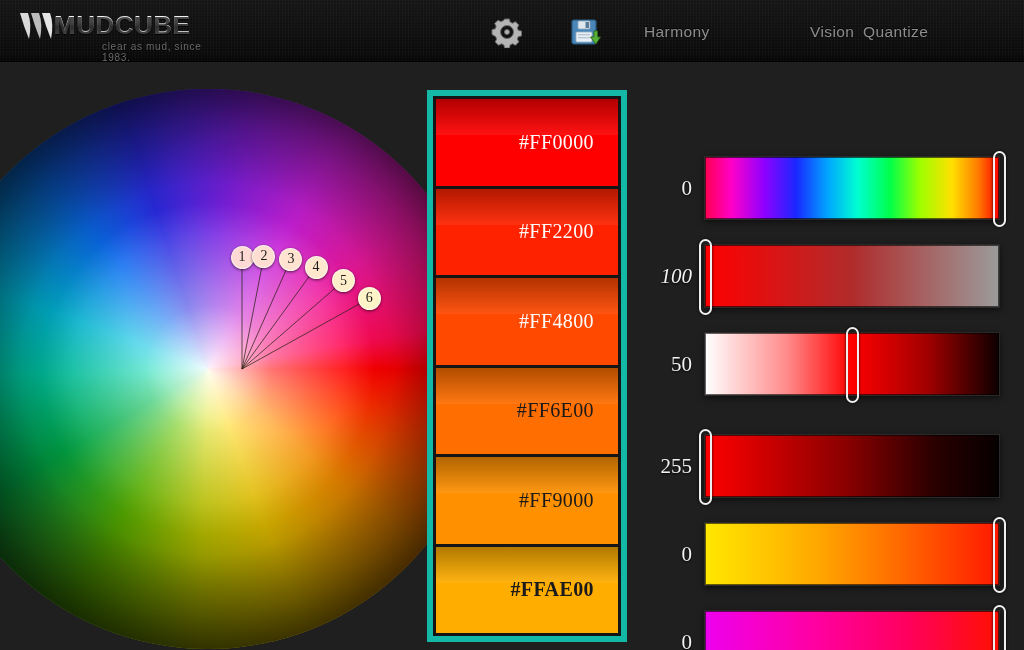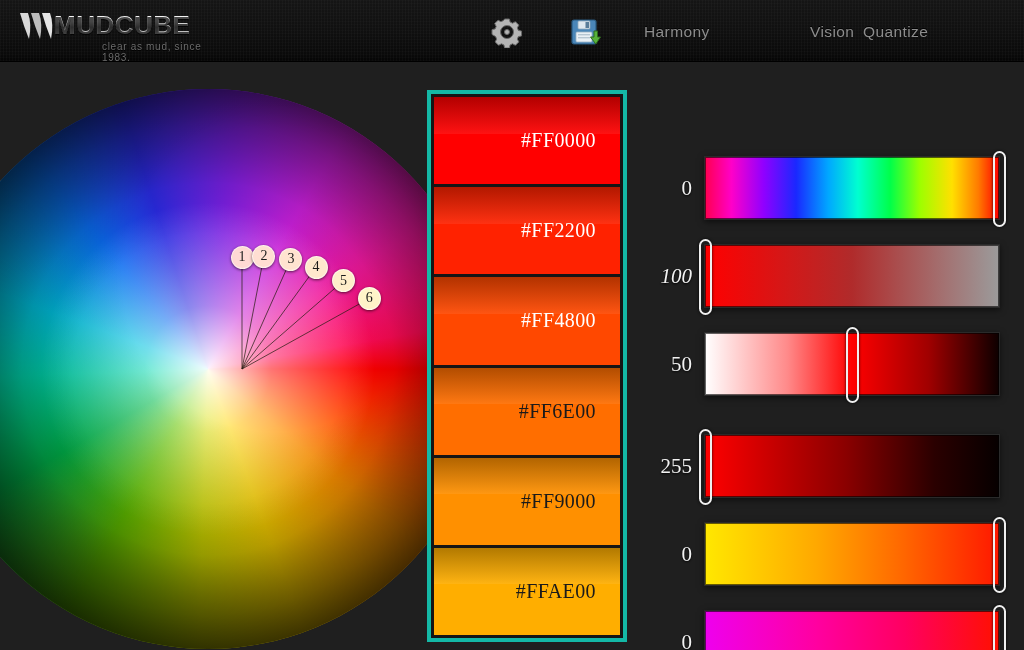--- a/index.html
+++ b/index.html
@@ -97,21 +97,21 @@
     display:flex; align-items:center; justify-content:center;
     font-family:"Liberation Serif", serif; font-size:14px; color:#1a1a1a;
     border:1px solid rgba(255,255,255,.55);
     box-shadow:0 1px 3px rgba(0,0,0,.6);
     cursor:pointer;
   }
 
   
   .swatches{
     position:absolute; left:427px; top:28px; width:200px; height:552px;
-    background:#151515; border:4px solid #14b8a6;
+    background:#151515; border:6px solid #14b8a6;
     padding:3px; display:flex; flex-direction:column; gap:3px;
   }
   .swatch{
     position:relative; flex:1; display:flex; align-items:center;
     justify-content:flex-end; padding-right:24px; cursor:pointer;
     overflow:hidden;
   }
   .swatch:before{
     content:""; position:absolute; left:0; right:0; top:0; height:42%;
     background:linear-gradient(180deg, rgba(0,0,0,.30), rgba(255,255,255,.07));
@@ -219,21 +219,21 @@
         </div>
         <div class="swatch" style="background: rgb(255, 72, 0);">
           <span class="swatch-label" style="color: rgb(255, 255, 255);">#FF4800</span>
         </div>
         <div class="swatch" style="background: rgb(255, 110, 0);">
           <span class="swatch-label" style="color: rgb(26, 26, 26);">#FF6E00</span>
         </div>
         <div class="swatch" style="background: rgb(255, 144, 0);">
           <span class="swatch-label" style="color: rgb(26, 26, 26);">#FF9000</span>
         </div>
-        <div class="swatch" style="background: rgb(255, 174, 0);">
+        <div class="swatch" style="background: rgb(255, 174, 0); font-weight: bold;">
           <span class="swatch-label" style="color: rgb(26, 26, 26);">#FFAE00</span>
         </div>
       </div>
 
     <div class="sliders" id="sliders">
         <div class="slider-row" style="top: 62px;">
           <div class="slider-value">0</div>
           <div class="slider-track" style="background: linear-gradient(90deg, rgb(255, 0, 80) 0%, rgb(255, 0, 200) 9%, rgb(144, 0, 255) 20%, rgb(26, 40, 255) 31%, rgb(0, 168, 255) 42%, rgb(0, 255, 208) 52%, rgb(0, 255, 74) 63%, rgb(156, 255, 0) 73%, rgb(255, 224, 0) 84%, rgb(255, 122, 0) 93%, rgb(255, 0, 0) 100%);">
             <div class="slider-handle" style="left: 100%;"></div>
           </div>

